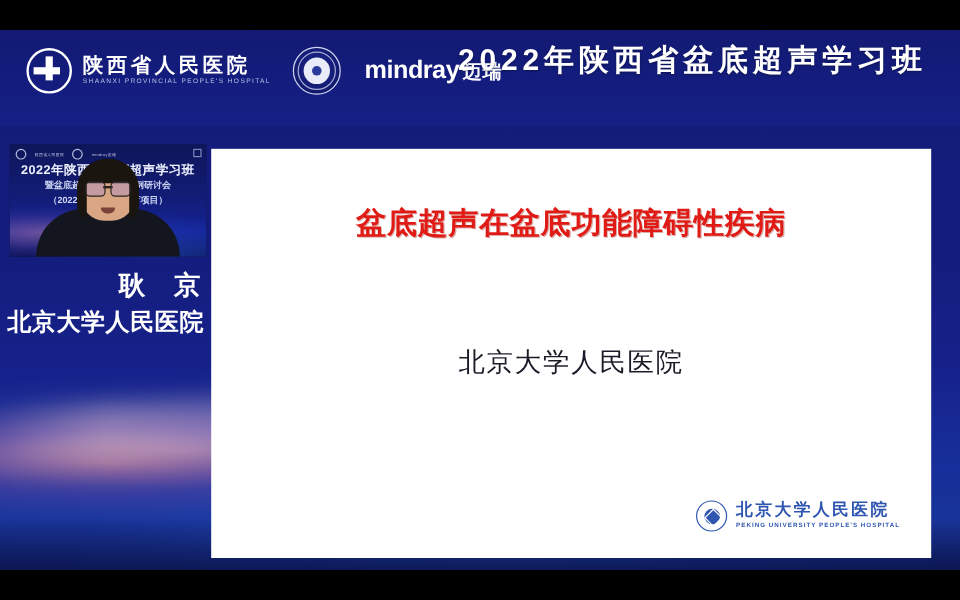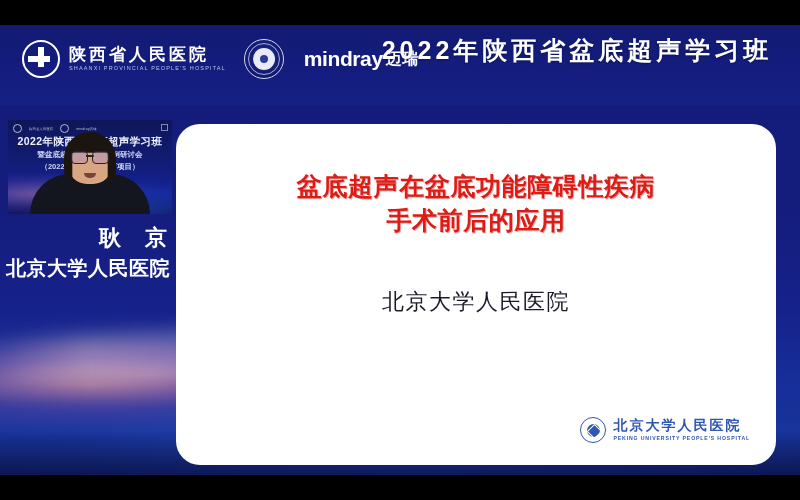--- a/index.html
+++ b/index.html
@@ -169,21 +169,21 @@
     left: 3px;
     top: 3px;
     right: 3px;
     bottom: 3px;
     border: 0.8px solid rgba(215,222,248,0.75);
     border-radius: 50%;
   }
 
   .mindray {
     display: flex;
-    align-items: center;
+    align-items: flex-end;
     gap: 3px;
     margin-left: 8px;
   }
   .mindray-en {
     color: #ffffff;
     font-size: 21px;
     font-weight: 700;
     letter-spacing: -0.4px;
   }
   .mindray-cn {
@@ -395,21 +395,20 @@
   
   #slide {
     position: absolute;
     left: 176px;
     top: 124px;
     width: 600px;
     height: 341px;
     background: #ffffff;
     z-index: 30;
     overflow: hidden;
-    border-radius: 24px;
   }
   .slide-title {
     position: absolute;
     left: 0; right: 0;
     top: 46px;
     text-align: center;
     color: #e01b15;
     font-size: 25px;
     font-weight: 700;
     line-height: 1.34;
@@ -552,21 +551,20 @@
 
     <div class="speaker-name">耿 京</div>
     <div class="speaker-org">北京大学人民医院</div>
 
   </div>
 
   <div id="slide">
 
     <div class="slide-title">
       <div>盆底超声在盆底功能障碍性疾病</div>
-      <div>手术前后的应用</div>
     </div>
 
     <div class="slide-pres">
       <div>北京大学人民医院</div>
     </div>
 
     <div class="slide-logo">
       <div class="slide-logo-mark">
         <div class="glyph"></div>
       </div>

